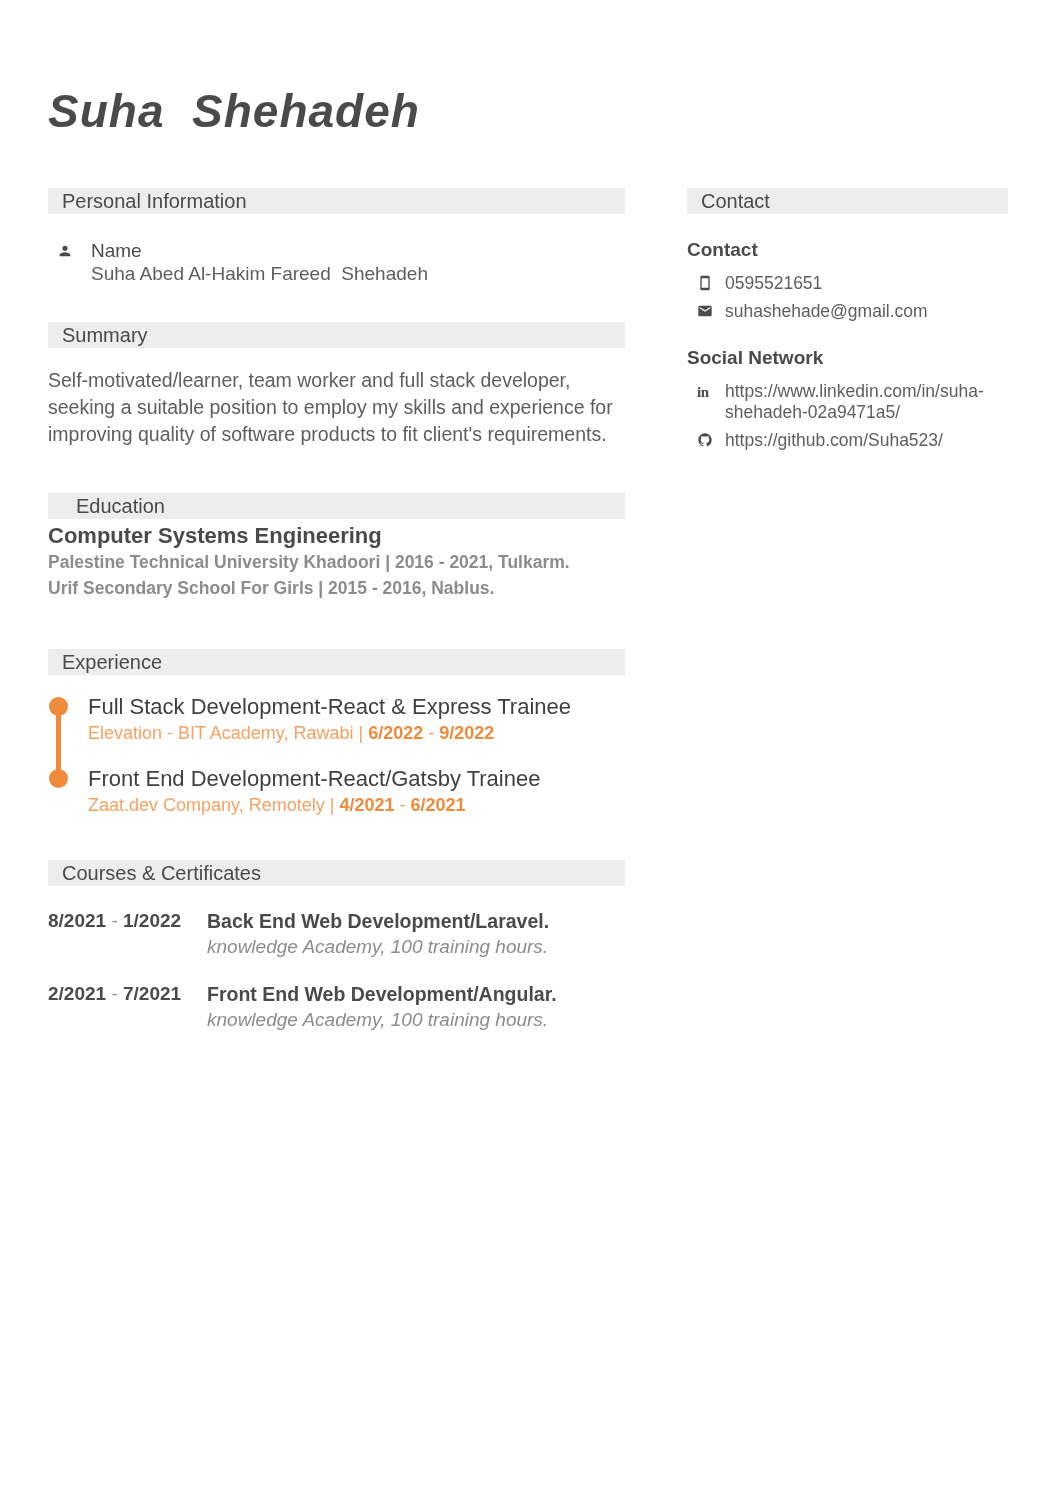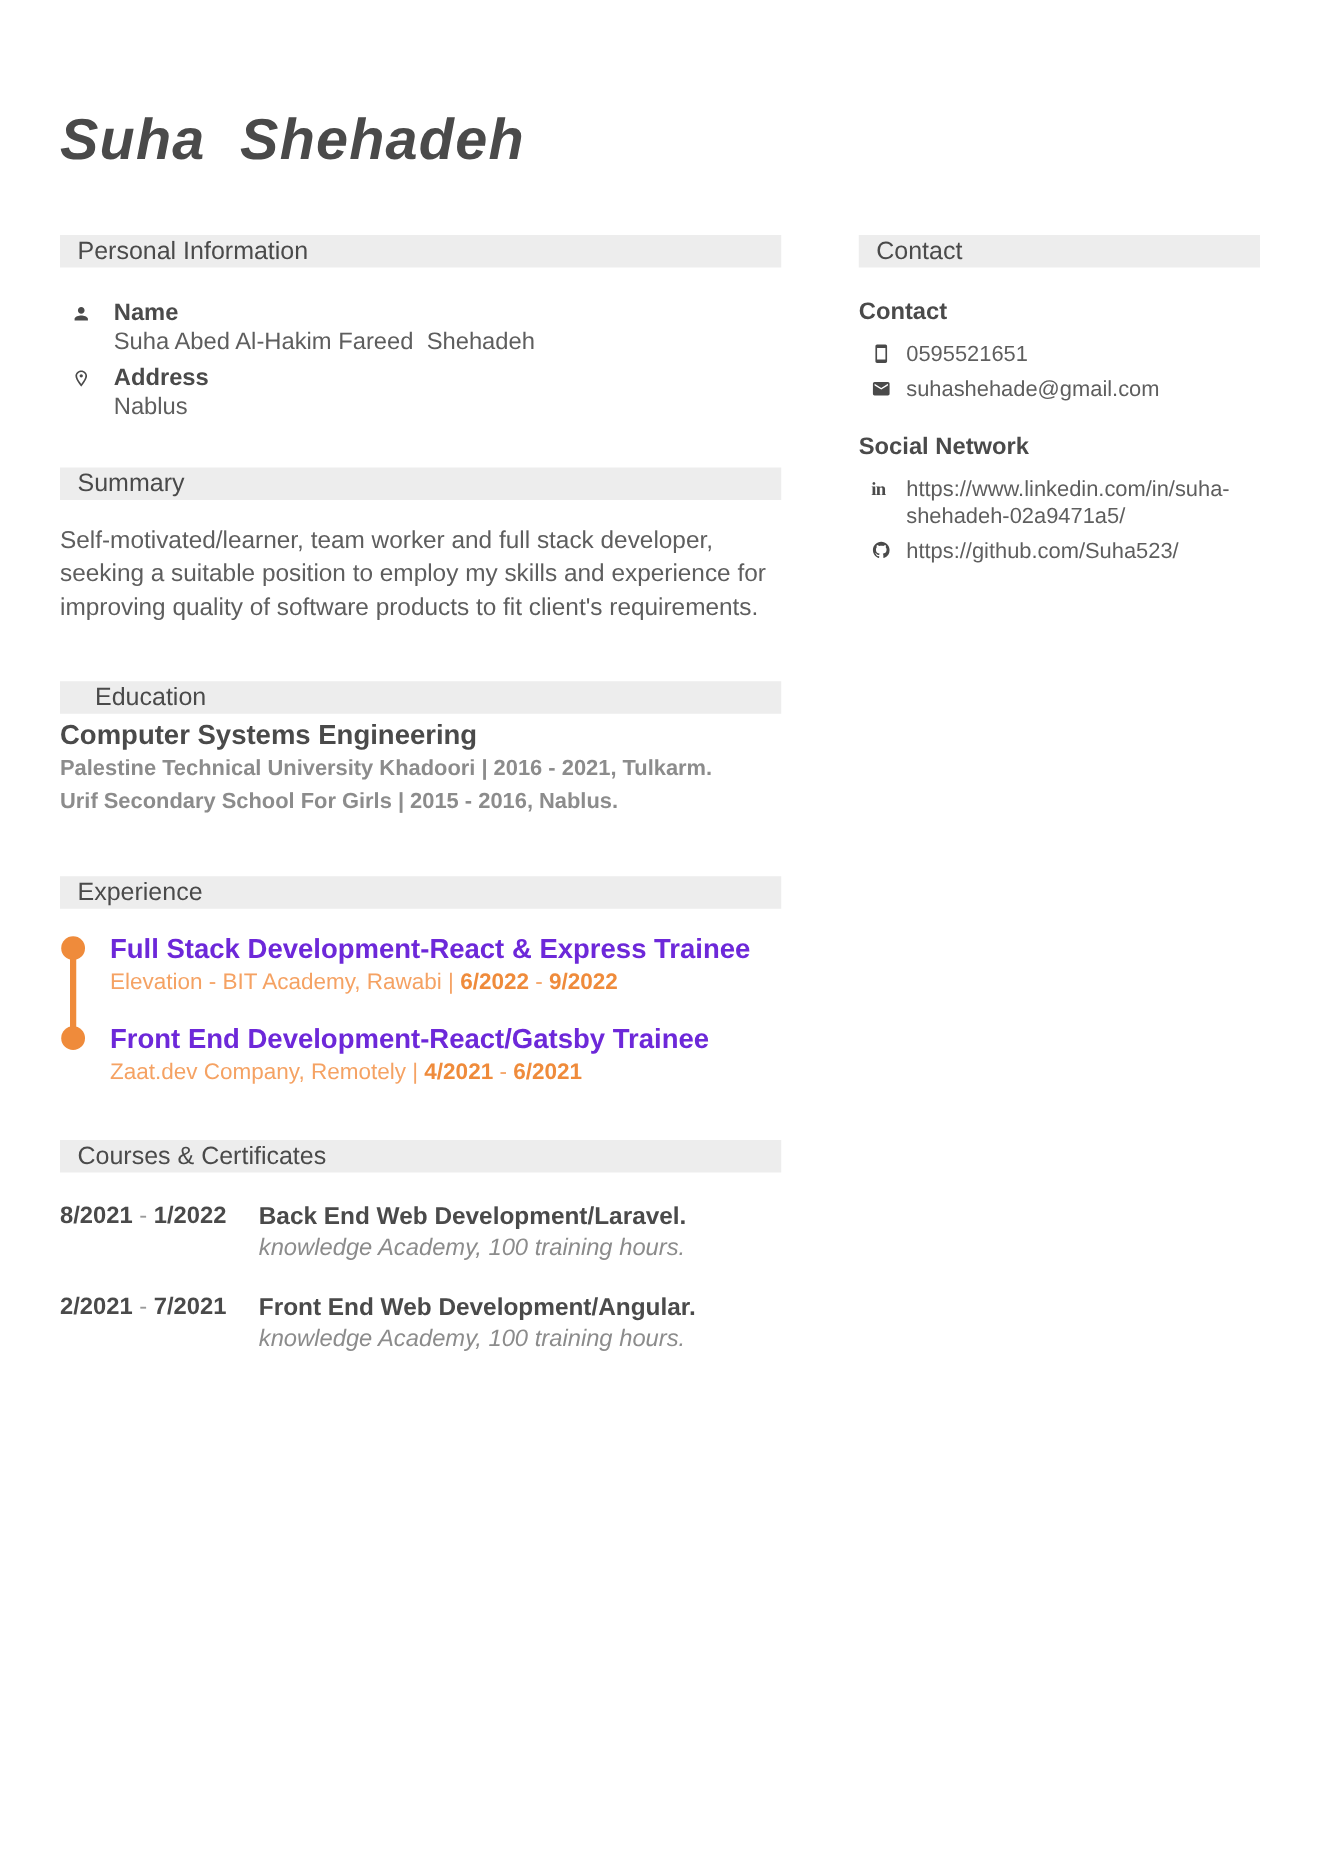--- a/index.html
+++ b/index.html
@@ -20,21 +20,21 @@
   .section-bar {
     height:26px; background:#ededed; display:flex; align-items:center;
     padding-left:14px; font-size:20px; color:#4a4a4a;
   }
 
   
   .pi-list { margin-top:25px; }
   .pi-item { display:flex; margin-bottom:6px; }
   .pi-icon { width:18px; flex:0 0 18px; margin:4px 16px 0 9px; }
   .pi-icon svg { width:16px; height:16px; fill:#4a4a4a; display:block; }
-  .pi-label { font-size:19px; font-weight:bold; color:#4a4a4a; line-height:23px; }
+  .pi-label { font-size:19px; font-weight:normal; color:#4a4a4a; line-height:23px; }
   .pi-value { font-size:19px; color:#5e5e5e; line-height:23px; white-space:pre-wrap; }
 
   
   .summary-bar { margin-top:37px; }
   .summary-text {
     margin-top:19px; font-size:19.5px; line-height:27px; color:#5e5e5e; width:580px;
   }
 
   
   .edu-bar { margin-top:45px;padding-left:28px; }
@@ -47,21 +47,21 @@
   .exp-list { position:relative; margin-top:19px; padding-left:40px; }
   .timeline-line {
     position:absolute; left:8px; top:14px; width:5px; height:71px;
     background:var(--accent); border-radius:3px;
   }
   .exp-item { position:relative; margin-bottom:21px; }
   .timeline-dot {
     position:absolute; left:-39px; top:3px; width:19px; height:19px;
     border-radius:50%; background:var(--accent);
   }
-  .exp-title { font-size:22px; font-weight:bold; color:#6d28d9; line-height:26px; }
+  .exp-title { font-size:22px; font-weight:normal; color:#404040; line-height:26px; }
   .exp-org { font-size:18px; color:var(--accent-light); line-height:23px; margin-top:2px; }
   .exp-org b { color:var(--accent); font-weight:bold; }
   .exp-org .sep { color:var(--accent-light); font-weight:normal; }
 
   
   .crs-bar { margin-top:43px; }
   .crs-item { display:grid; grid-template-columns:159px 1fr; margin-top:23px; }
   .crs-dates { font-size:19px; font-weight:bold; color:#4a4a4a; line-height:24px; }
   .crs-dates .sep { color:#9a9a9a; font-weight:normal; }
   .crs-title { font-size:19.5px; font-weight:bold; color:#4a4a4a; line-height:24px; }
@@ -95,31 +95,20 @@
         <span class="pi-icon">
           <svg viewBox="0 0 24 24">
               <path d="M12 12c2.21 0 4-1.79 4-4s-1.79-4-4-4-4 1.79-4 4 1.79 4 4 4zm0 2c-2.67 0-8 1.34-8 4v2h16v-2c0-2.66-5.33-4-8-4z"></path>
             </svg>
         </span>
         <div>
           <div class="pi-label">Name</div>
           <div class="pi-value">Suha Abed Al-Hakim Fareed  Shehadeh</div>
         </div>
       </div>
-      <div class="pi-item">
-        <span class="pi-icon">
-          <svg viewBox="0 0 24 24">
-              <path d="M12 2C8.13 2 5 5.13 5 8.5c0 5.25 7 13 7 13s7-7.75 7-13C19 5.13 15.87 2 12 2zm0 2c2.76 0 5 2.24 5 4.5 0 2.88-2.88 7.19-5 9.88-2.12-2.69-5-7-5-9.88C7 6.24 9.24 4 12 4zm0 2.5a2 2 0 1 0 0 4 2 2 0 0 0 0-4z"></path>
-            </svg>
-        </span>
-        <div>
-          <div class="pi-label">Address</div>
-          <div class="pi-value">Nablus</div>
-        </div>
-      </div>
     </div>
 
     <div class="section-bar summary-bar">
       <span>Summary</span>
     </div>
     <div class="summary-text">Self-motivated/learner, team worker and full stack developer, seeking a suitable position to employ my skills and experience for improving quality of software products to fit client's requirements.</div>
 
     <div class="section-bar edu-bar">
       <span>Education</span>
     </div>

